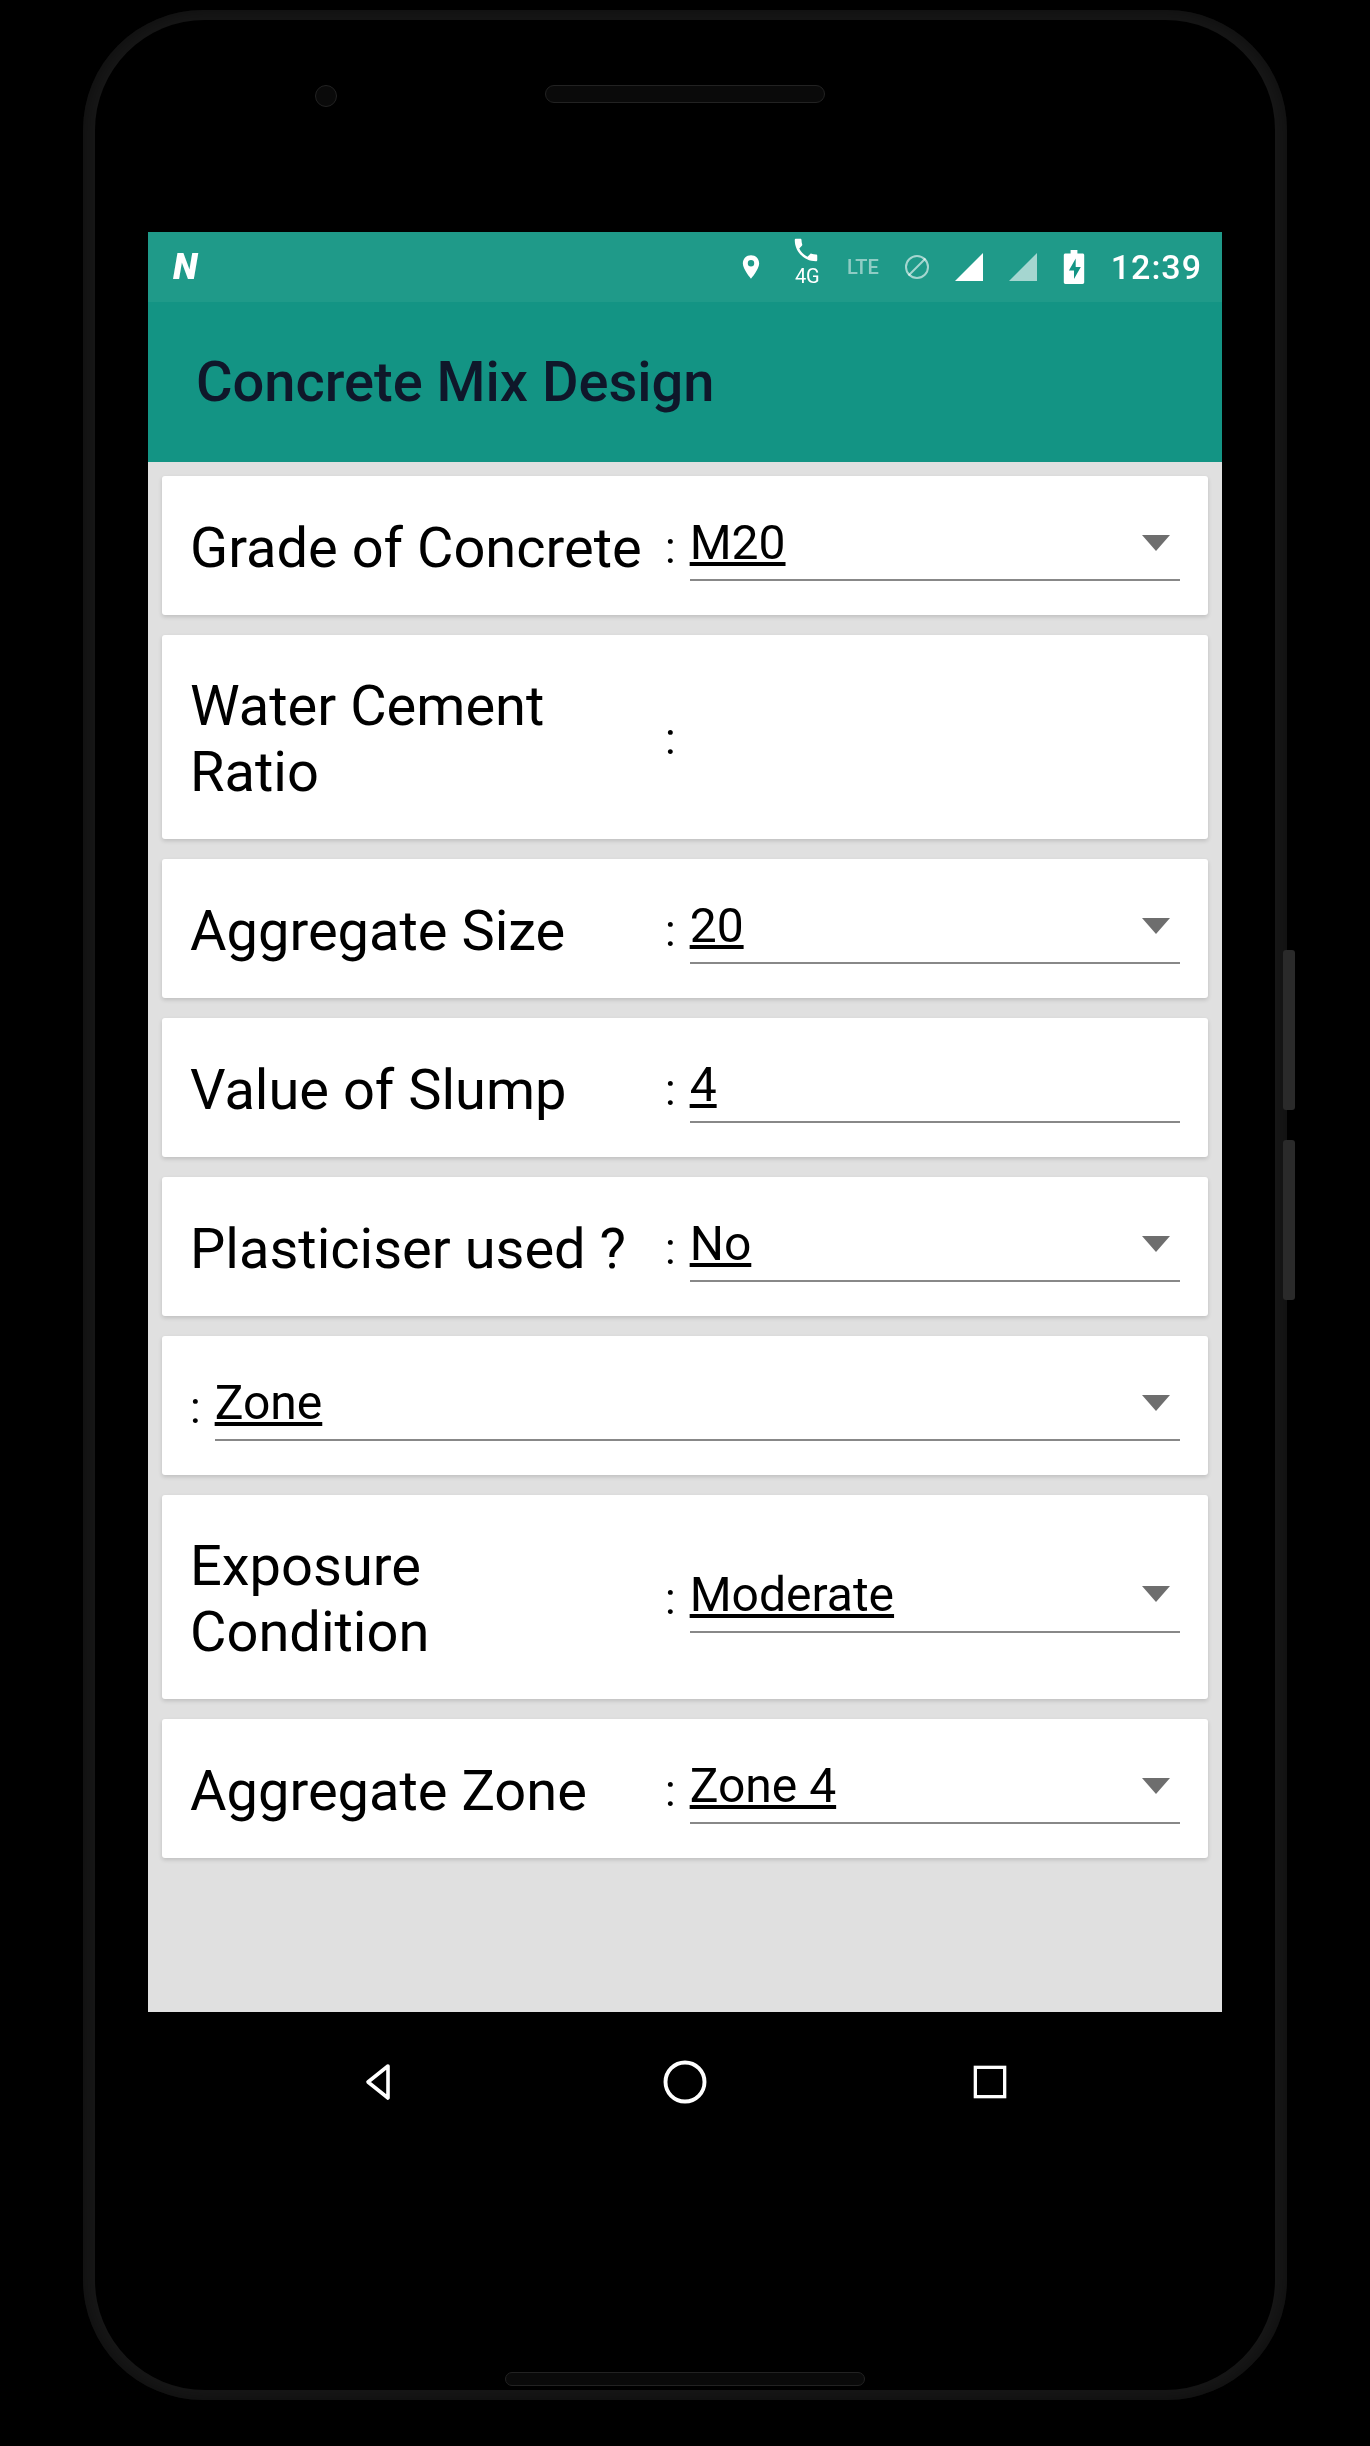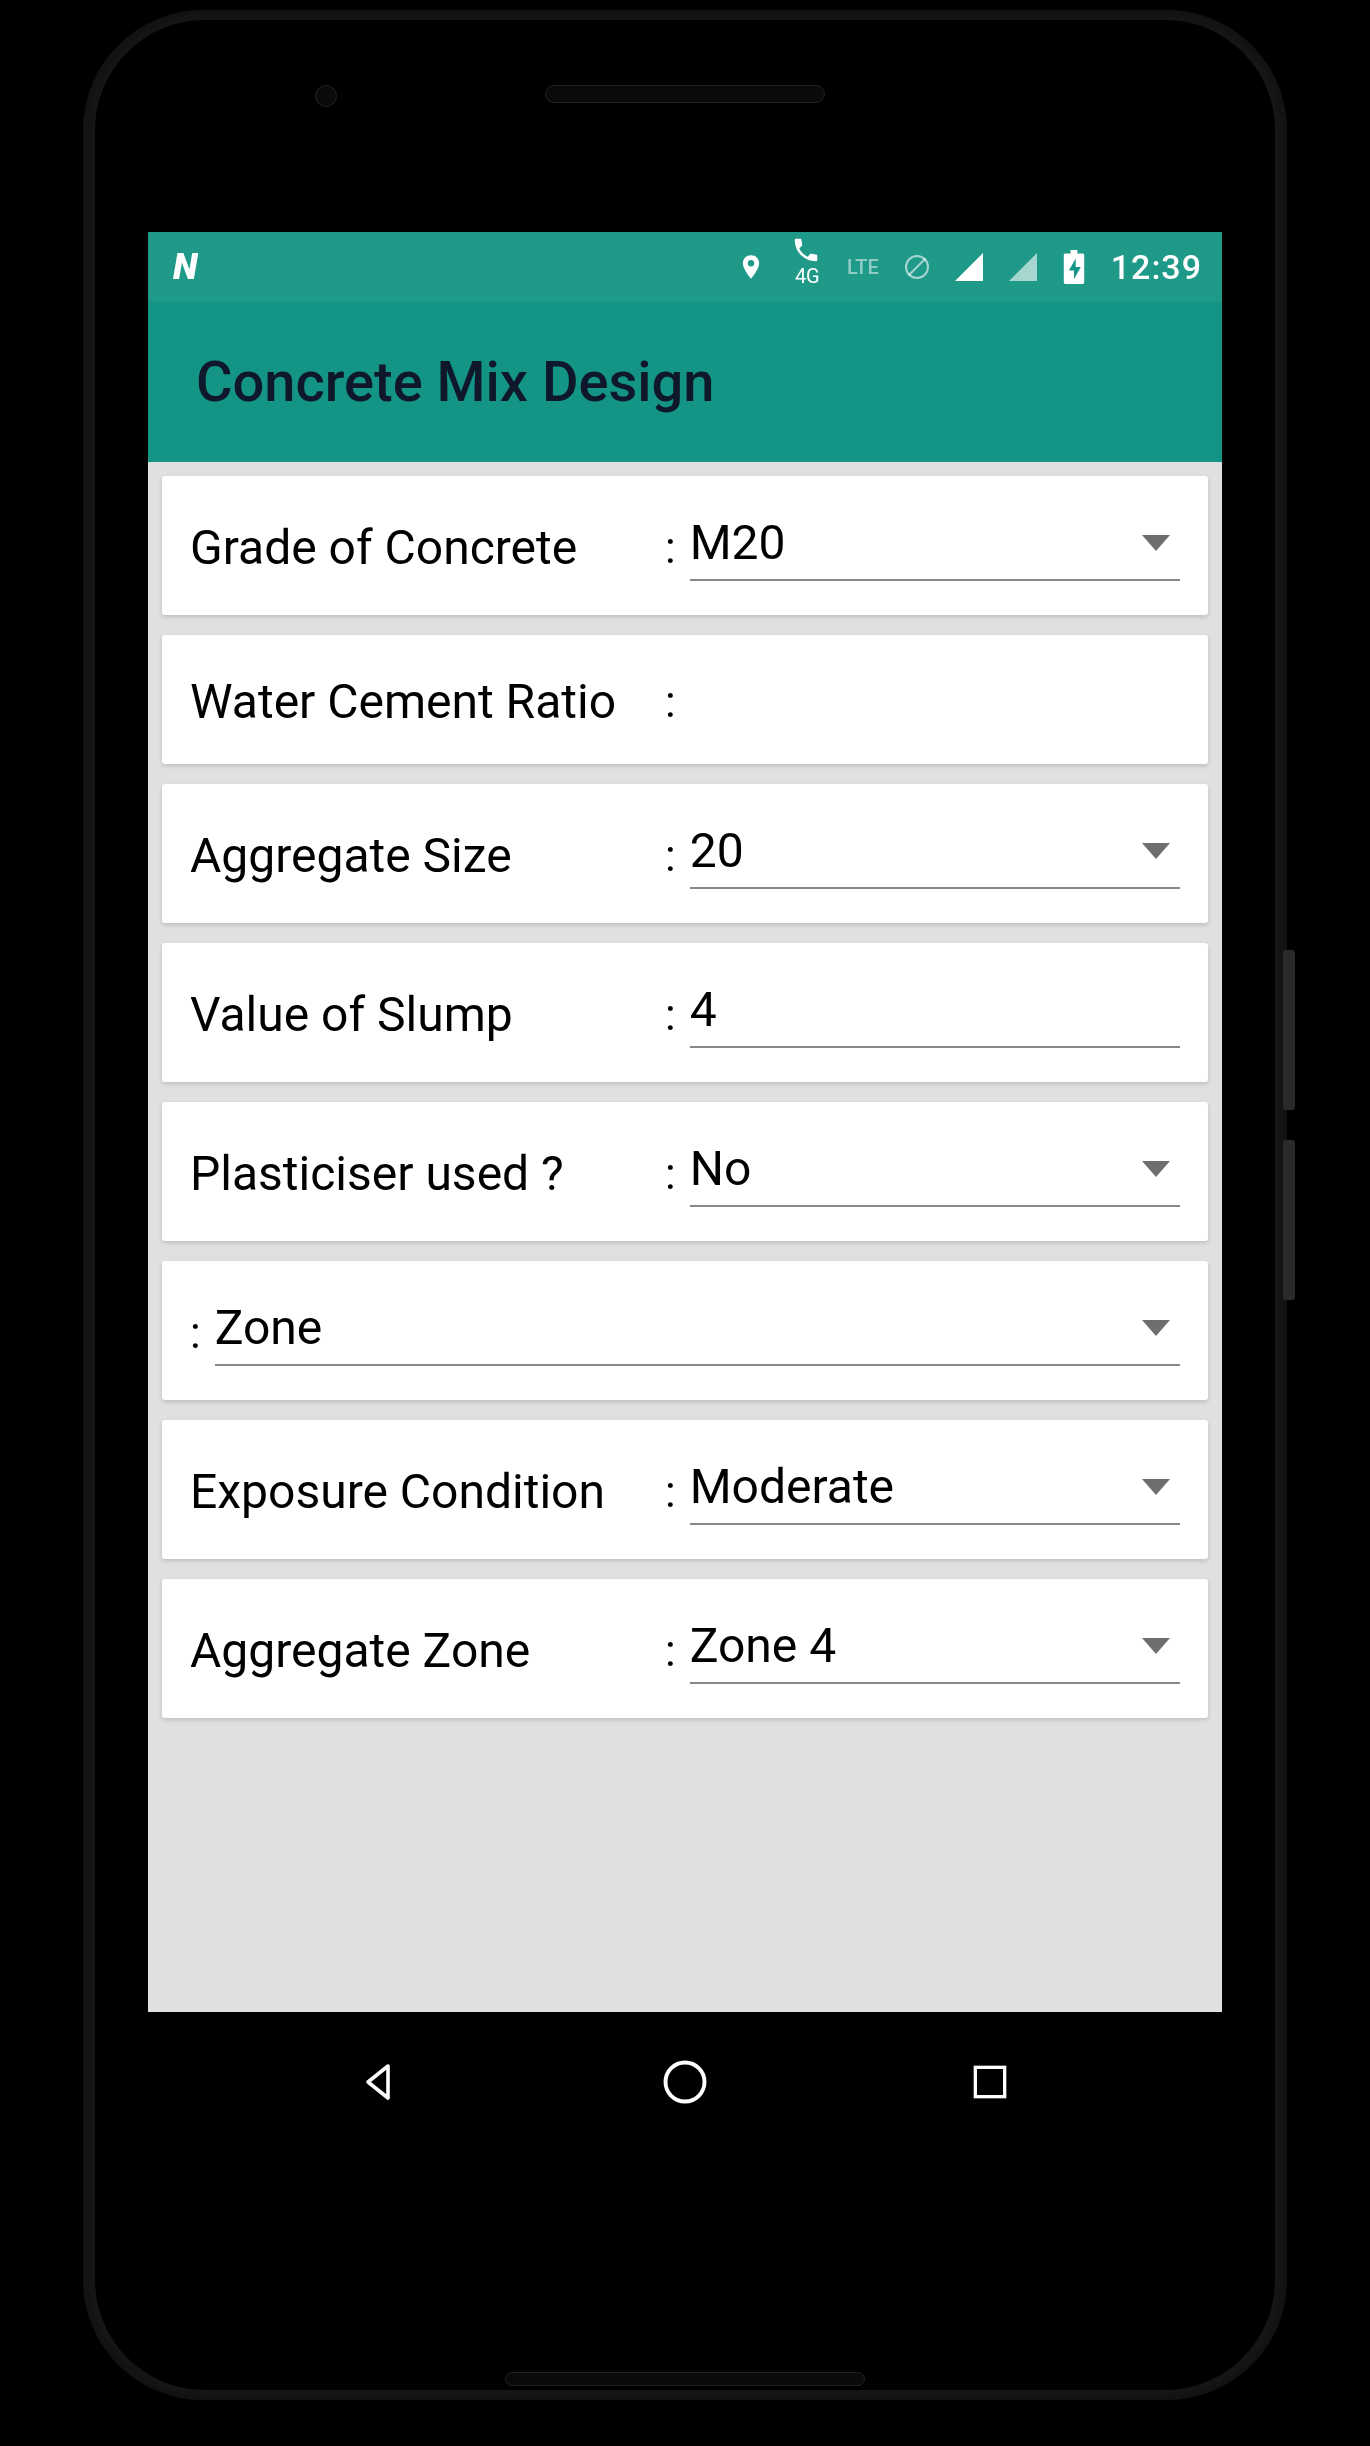--- a/index.html
+++ b/index.html
@@ -117,36 +117,37 @@
     background: #fff;
     border-radius: 3px;
     margin-bottom: 20px;
     padding: 38px 28px 34px 28px;
     box-shadow: 0 2px 4px rgba(0,0,0,0.15);
     display: flex;
     align-items: center;
   }
   .card-label {
     flex: 0 0 475px;
-    font-size: 48px;
+    font-size: 56px;
     color: #000;
     font-weight: 400;
   }
   .colon {
     font-size: 44px;
     color: #000;
     margin-right: 14px;
   }
   .card-input {
     flex: 1;
     display: flex;
     align-items: center;
     border-bottom: 2px solid #888;
     padding-bottom: 8px;
     position: relative;
+    text-decoration: underline;
   }
   .value-text {
     font-size: 48px;
     color: #000;
     flex: 1;
   }
   .caret {
     width: 0; height: 0;
     border-left: 14px solid transparent;
     border-right: 14px solid transparent;

